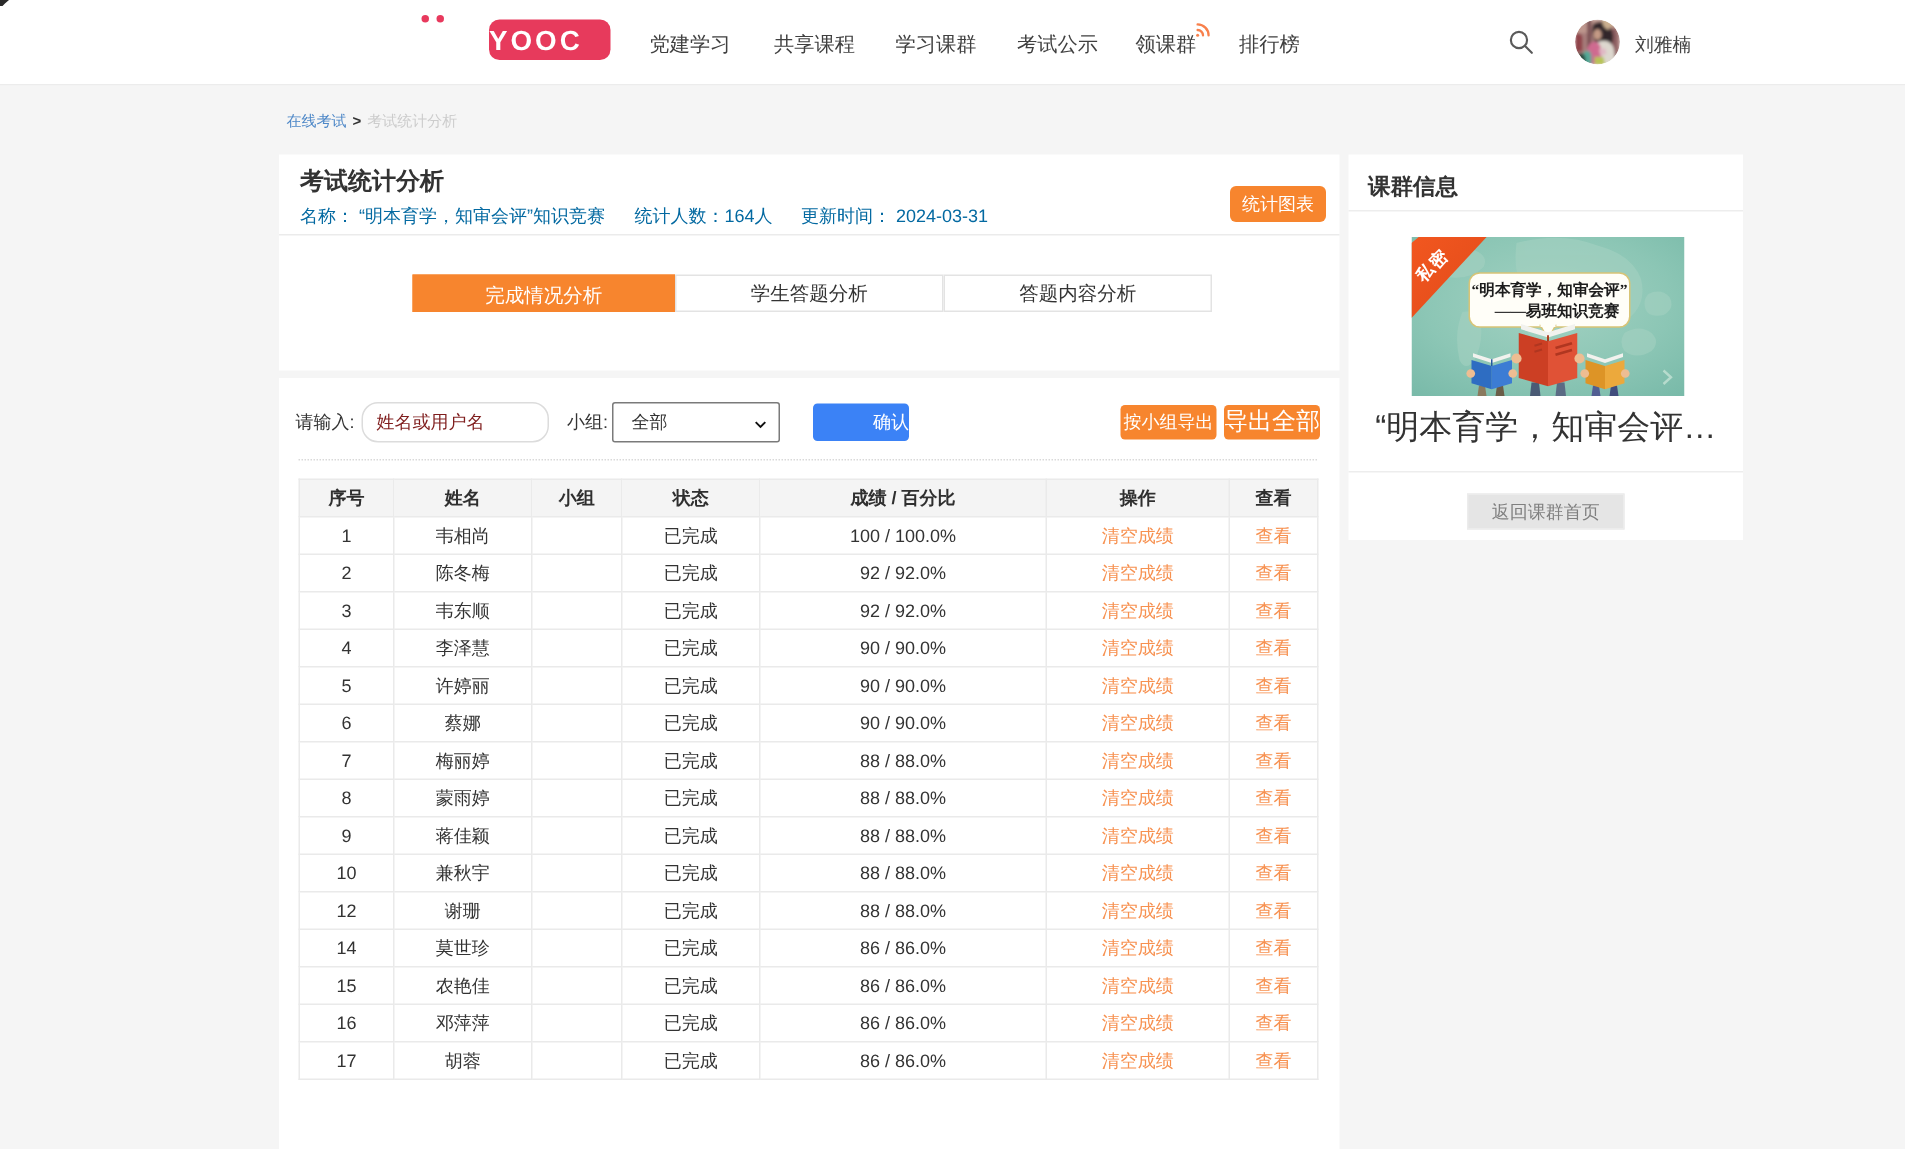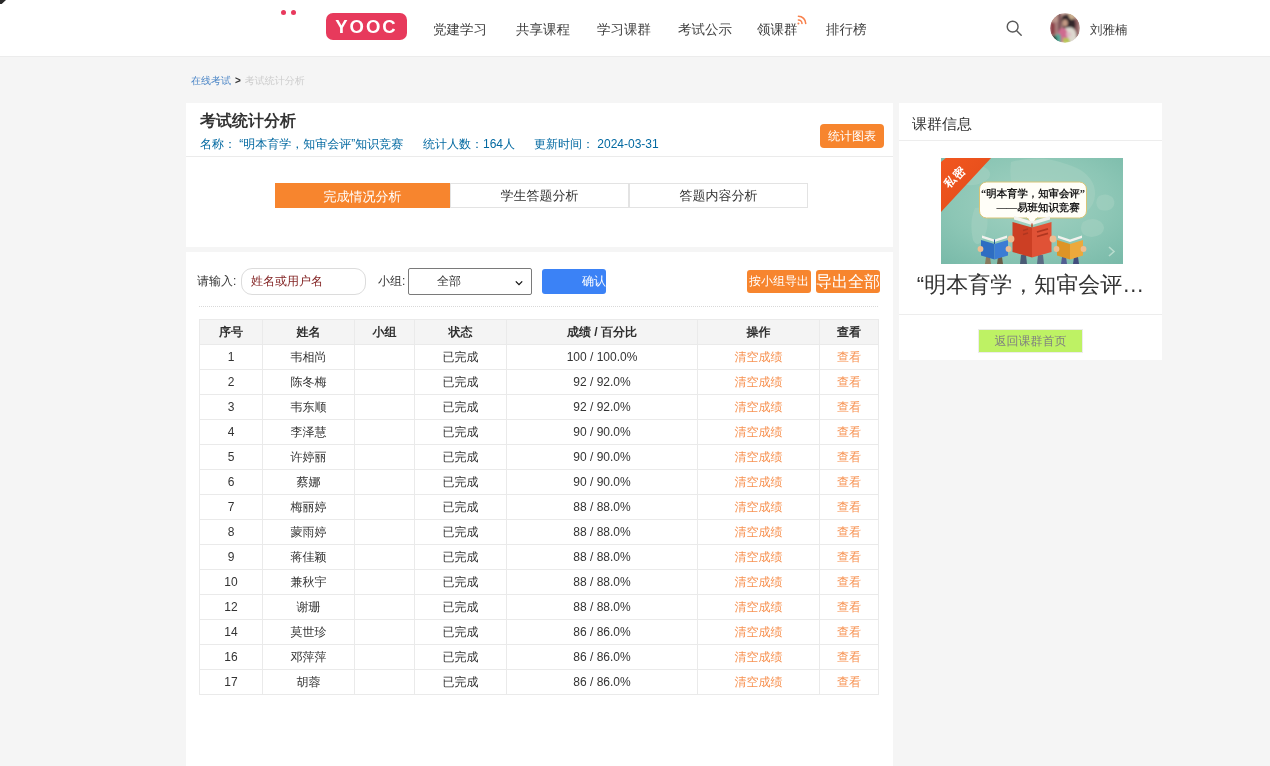--- a/index.html
+++ b/index.html
@@ -3,21 +3,21 @@
 <meta charset="utf-8">
 <title>考试统计分析</title>
 <style>
 *{margin:0;padding:0;box-sizing:border-box}
 html,body{width:1270px;height:766px;overflow:hidden;position:relative;
  font-family:"Liberation Sans",sans-serif;background:#f5f5f5;}
 
 .hd{position:absolute;left:0;top:0;width:1270px;height:57px;background:#fff;border-bottom:1px solid #ececec}
 .logo{position:absolute;left:191px;top:6px;font-size:31px;color:#36393f;letter-spacing:1.5px;font-weight:500}
 .dot{position:absolute;width:5px;height:5px;border-radius:50%;background:#e8395d}
-.yooc{position:absolute;left:326px;top:13px;width:81px;height:27px;background:#e73a5c;border-radius:7px;color:#fff;font-weight:bold;font-size:18.5px;letter-spacing:2px;text-align:center;line-height:27px}
+.yooc{position:absolute;left:326px;top:13px;width:81px;height:27px;background:#e73a5c;border-radius:7px;color:#fff;font-weight:bold;font-size:18.5px;letter-spacing:2px;text-align:left;line-height:27px}
 .nav a{position:absolute;top:21px;font-size:13.5px;color:#404040;text-decoration:none;white-space:nowrap}
 .sig{position:absolute;left:797px;top:15px;width:10px;height:10px}
 .search{position:absolute;left:1005px;top:19px;width:18px;height:18px}
 .ava{position:absolute;left:1050px;top:13px;width:30px;height:30px;border-radius:50%;overflow:hidden}
 .uname{position:absolute;left:1090px;top:22px;font-size:12.5px;color:#444}
 
 .cur{position:absolute;left:0;top:0;width:6px;height:4px;background:#2a2a2a;clip-path:polygon(0 0,100% 0,55% 60%,28% 100%,0 100%)}
 
 .crumb{position:absolute;left:191px;top:74px;font-size:10px;color:#ccc;letter-spacing:0}
 .crumb a{color:#4d87c7;text-decoration:none}
@@ -28,38 +28,38 @@
 .info{position:absolute;top:33px;font-size:12px;color:#0369a1;white-space:nowrap}
 .div1{position:absolute;left:0;top:53px;width:707px;height:0;border-top:1px solid #ebebeb}
 .btn-chart{position:absolute;left:634px;top:21px;width:64px;height:24px;background:#f7852e;border-radius:4px;color:#fff;font-size:12px;text-align:center;line-height:24px}
 .tabs{position:absolute;left:89px;top:80px;height:25px}
 .tab{position:absolute;top:0;height:25px;line-height:23px;text-align:center;font-size:13px;background:#fff;border:1px solid #e3e3e3;color:#333}
 .tab.on{background:#f7852e;border-color:#f7852e;color:#fff;line-height:25px}
 
 .p2{position:absolute;left:186px;top:252px;width:707px;height:520px;background:#fff}
 .flabel{position:absolute;font-size:12px;color:#333;font-weight:normal;top:16px;line-height:27px}
 .finput{position:absolute;left:55px;top:16px;width:125px;height:27px;border:1px solid #dcdcdc;border-radius:11px;background:#fff;font-size:12px;color:#7f1d1d;line-height:25px;padding-left:9px}
-.fselect{position:absolute;left:222px;top:16px;width:124px;height:27px;border:1px solid #7a7a7a;border-radius:2px;background:#fff;font-size:12px;color:#333;line-height:25px;padding-left:28px}
+.fselect{position:absolute;left:222px;top:16px;width:112px;height:27px;border:1px solid #7a7a7a;border-radius:2px;background:#fff;font-size:12px;color:#333;line-height:25px;padding-left:12px}
 .chev{position:absolute;right:8px;top:10px;width:8px;height:8px}
 .btn-ok{position:absolute;left:356px;top:17px;width:64px;height:25px;background:#3b82f6;border-radius:3px;color:#fff;font-size:12px;text-align:right;line-height:25px}
 .btn-e1{position:absolute;left:561px;top:18px;width:64px;height:23px;background:#f7852e;border-radius:3px;color:#fff;font-size:12px;text-align:center;line-height:23px}
 .btn-e2{position:absolute;left:630px;top:18px;width:64px;height:23px;background:#f7852e;border-radius:3px;color:#fff;font-size:16px;text-align:center;line-height:23px}
 .dash{position:absolute;left:13px;top:54px;width:679px;border-top:1px dotted #d9d9d9}
 table{position:absolute;left:13px;top:67px;width:679px;border-collapse:collapse;table-layout:fixed;font-size:12px;color:#333}
 th,td{border:1px solid #eaeaea;height:25px;padding:0;text-align:center;font-weight:normal;overflow:hidden;white-space:nowrap}
 th{background:#f4f4f4;font-weight:bold;color:#2f2f2f}
 td.o,th.o{color:#f79150}
 
 .sd{position:absolute;left:899px;top:103px;width:263px;height:257px;background:#fff}
-.sd h2{position:absolute;left:13px;top:12px;font-size:15px;color:#333;font-weight:normal}
+.sd h2{position:absolute;left:13px;top:12px;font-size:15px;color:#333;font-weight:bold}
 .sdline{position:absolute;left:0;top:37px;width:263px;border-top:1px solid #ededed}
 .thumb{position:absolute;left:42px;top:55px;width:182px;height:106px}
 .sdtitle{position:absolute;left:8px;top:167px;width:247px;font-size:22px;color:#333;white-space:nowrap;overflow:hidden;text-align:center}
 .sdline2{position:absolute;left:0;top:211px;width:263px;border-top:1px solid #ededed}
-.btn-back{position:absolute;left:79px;top:226px;width:105px;height:24px;background:#bef264;border:1px solid #ececec;color:#808080;font-size:12px;text-align:center;line-height:22px}
+.btn-back{position:absolute;left:79px;top:226px;width:105px;height:24px;background:#e5e5e5;border:1px solid #ececec;color:#808080;font-size:12px;text-align:center;line-height:22px}
 </style>
 </head>
 <body>
 
 <div class="hd">
   <div class="dot" style="left:281px;top:10px"></div>
   <div class="dot" style="left:291px;top:10px"></div>
   <div class="yooc">YOOC</div>
   <div class="nav">
     <a style="left:433px">党建学习</a>
@@ -261,20 +261,29 @@
     <tr>
           <td>14</td>
           <td>莫世珍</td>
           <td></td>
           <td>已完成</td>
           <td>86 / 86.0%</td>
           <td class="o">清空成绩</td>
           <td class="o">查看</td>
         </tr>
     <tr>
+          <td>15</td>
+          <td>农艳佳</td>
+          <td></td>
+          <td>已完成</td>
+          <td>86 / 86.0%</td>
+          <td class="o">清空成绩</td>
+          <td class="o">查看</td>
+        </tr>
+    <tr>
           <td>16</td>
           <td>邓萍萍</td>
           <td></td>
           <td>已完成</td>
           <td>86 / 86.0%</td>
           <td class="o">清空成绩</td>
           <td class="o">查看</td>
         </tr>
     <tr>
           <td>17</td>

